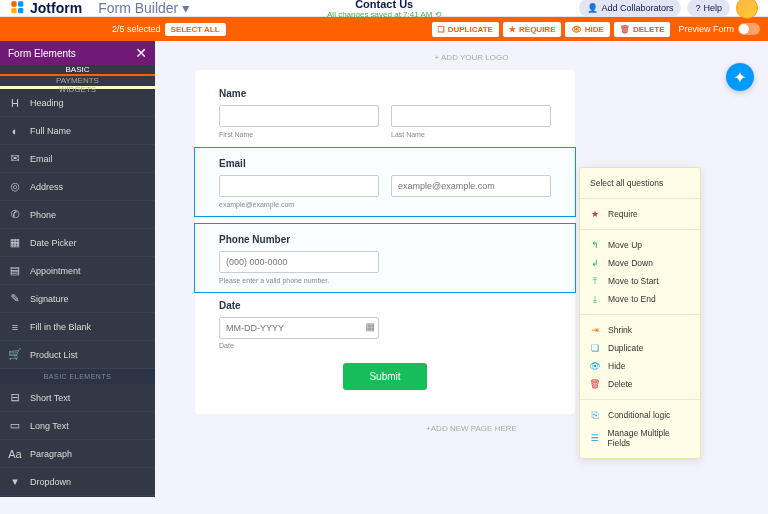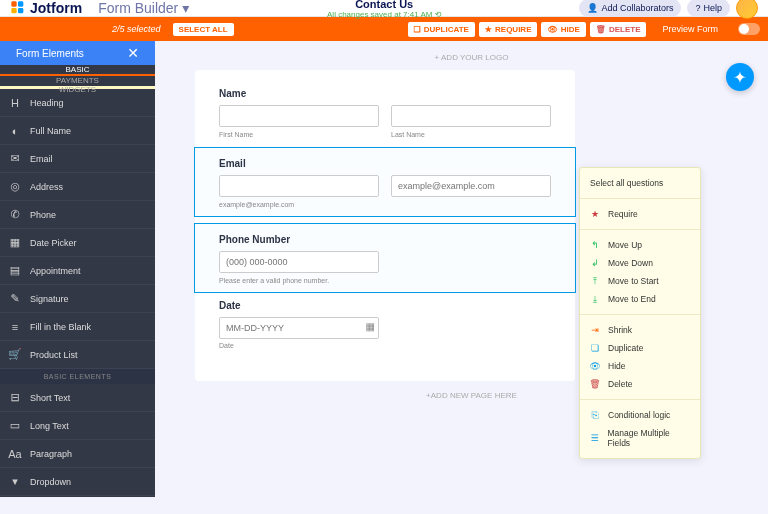--- a/index.html
+++ b/index.html
@@ -9,31 +9,31 @@
 .logo-ico { width: 16px; height: 16px; }
 .fb-label { margin-left: 16px; font-size: 14px; color: #6f76a7; }
 .title-wrap { flex: 1; text-align: center; }
 .title { font-size: 11px; font-weight: 700; color: #0a1551; }
 .saved { font-size: 8px; color: #4caf50; }
 .top-right { display: flex; align-items: center; gap: 6px; }
 .btn-collab { background: #e3e5f5; color: #0a1551; font-size: 9px; padding: 4px 8px; border-radius: 10px; border: none; display: flex; align-items: center; gap: 3px; }
 .btn-help { background: #e3e5f5; color: #0a1551; font-size: 9px; padding: 4px 8px; border-radius: 10px; border: none; display: flex; align-items: center; gap: 3px; }
 .avatar { width: 22px; height: 22px; border-radius: 50%; background: linear-gradient(135deg,#ffb347,#ffcc33); border: 1px solid #f90; }
 .orangebar { height: 24px; background: #ff6100; display: flex; align-items: center; padding: 0 8px 0 112px; font-size: 9px; color: #fff; }
-.sel-count { margin-right: 12px; font-style: italic; }
+.sel-count { margin-right: 4px; }
 .sel-all { background: #fff; color: #ff6100; border: none; padding: 2px 6px; font-size: 8px; font-weight: 700; border-radius: 2px; }
 .ob-spacer { flex: 1; }
 .ob-btn { background: #fff; color: #ff6100; border: none; padding: 3px 6px; font-size: 8px; font-weight: 700; border-radius: 2px; margin-left: 4px; display: flex; align-items: center; gap: 3px; }
 .ob-btn.del { color: #d9534f; }
-.preview { margin-left: 16px; color: #fff; font-size: 9px; display: flex; align-items: center; gap: 20px; }
+.preview { margin-left: 8px; color: #fff; font-size: 9px; display: flex; align-items: center; gap: 4px; }
 .toggle { width: 22px; height: 12px; background: rgba(255,255,255,0.4); border-radius: 6px; position: relative; }
 .toggle::after { content: ''; width: 10px; height: 10px; background: #fff; border-radius: 50%; position: absolute; top: 1px; left: 1px; }
 .main { display: flex; height: calc(514px - 58px); }
 .sidebar { width: 155px; background: #333846; color: #fff; display: flex; flex-direction: column; }
-.sb-hdr { height: 24px; background: #3b82f6; display: flex; align-items: center; justify-content: space-between; padding: 0 16px; font-size: 10px; }
+.sb-hdr { height: 24px; background: #701a75; display: flex; align-items: center; justify-content: space-between; padding: 0 8px; font-size: 10px; }
 .sb-close { color: #fff; font-size: 14px; cursor: pointer; }
 .sb-tabs { display: flex; height: 24px; border-bottom: 3px solid #fef9c3; flex-direction: column; }
 .sb-tab { flex: 1; font-size: 8px; color: #aaa; display: flex; align-items: center; justify-content: center; cursor: pointer; }
 .sb-tab.active { color: #fff; border-bottom: 2px solid #ff6100; }
 .sb-list { flex: 1; overflow-y: auto; }
 .sb-item { display: flex; align-items: center; height: 28px; padding: 0 8px; font-size: 9px; color: #ddd; cursor: pointer; gap: 8px; border-bottom: 1px solid #3c4253; }
 .sb-ico { width: 14px; text-align: center; font-size: 11px; color: #ccc; }
 .sb-sep { font-size: 7px; color: #888; text-align: center; padding: 4px 0; background: #2c3345; letter-spacing: 0.5px; }
 .canvas { flex: 1; position: relative; overflow-y: auto; padding: 12px 20px 12px 40px; }
 .add-logo { text-align: center; font-size: 8px; color: #aaa; margin-bottom: 8px; }
@@ -228,20 +228,21 @@
 
       <div class="fld-block">
         <div class="fld-label">Date</div>
         <div class="date-inp" style="max-width:160px">
           <input class="inp" placeholder="MM-DD-YYYY" style="">
           <span class="cal">▦</span>
         </div>
         <div class="helper">Date</div>
       </div>
 
+      <button class="submit">Submit</button>
     </div>
     <div class="add-page">+ADD NEW PAGE HERE</div>
 
     <div class="ctx">
       <div class="ctx-sec">
         <div class="ctx-item">
             <span>Select all questions</span>
           </div>
       </div>
       <div class="ctx-sec">

